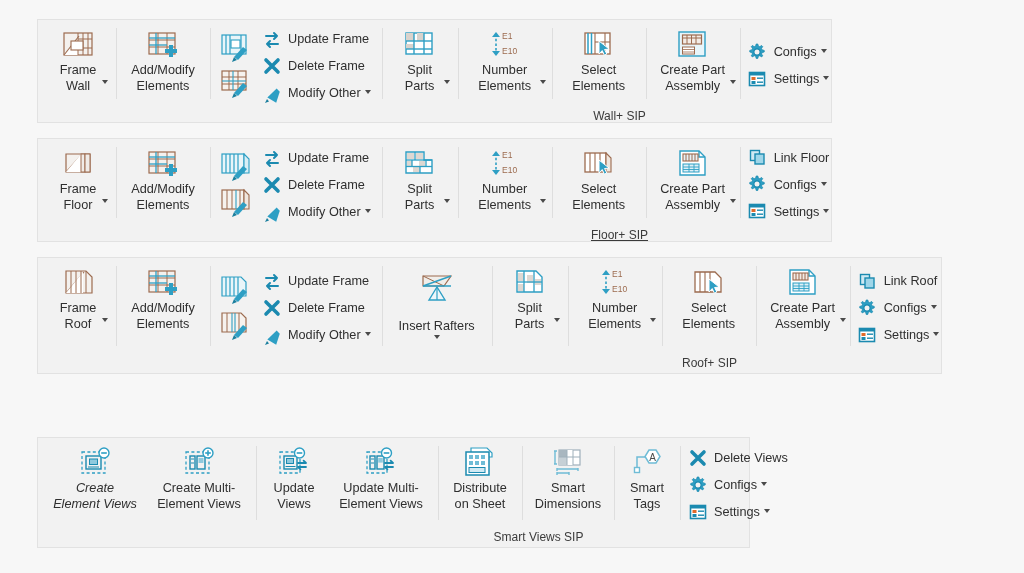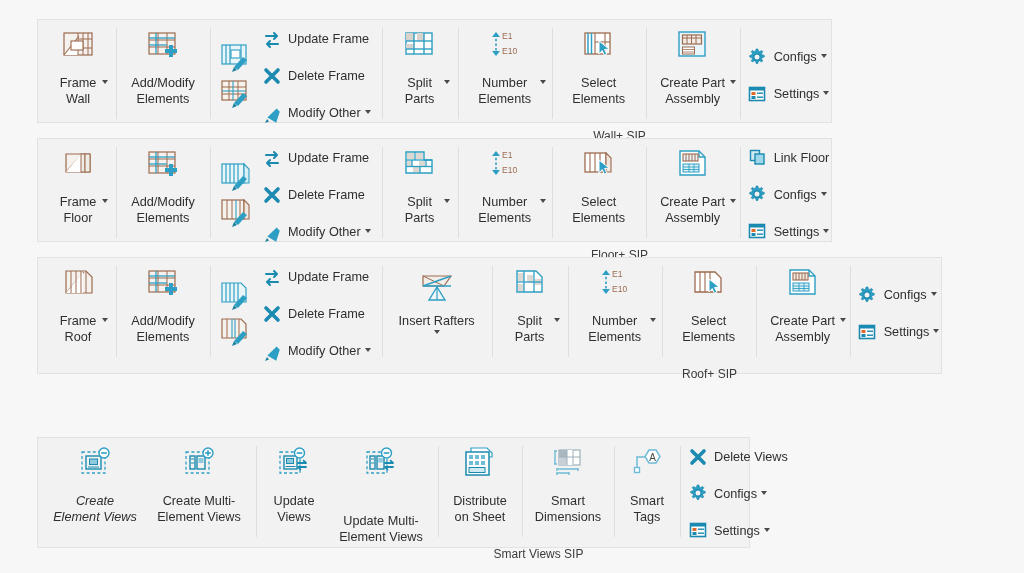--- a/index.html
+++ b/index.html
@@ -60,21 +60,21 @@
     min-width: 58px;
     cursor: default;
     position: relative;
   }
   .btn-large .lbl {
     font-size: 12.7px;
     color: #2f2f2f;
     text-align: center;
     line-height: 16px;
     white-space: pre-line;
-    margin-top: 14px;
+    margin-top: 1px;
   }
   .btn-large .icon-box {
     width: 34px; height: 34px;
     display: flex; align-items: center; justify-content: center;
   }
   .btn-large.wide { min-width: 76px; }
 
   .caret {
     display: inline-block;
     width: 0; height: 0;
@@ -91,21 +91,20 @@
   .caret-below {
     margin-top: 1px;
   }
 
   
   .btn-stack {
     display: flex;
     flex-direction: column;
     justify-content: center;
     padding: 1px 2px;
-    gap: 10px;
   }
   .btn-small {
     display: flex;
     flex-direction: row;
     align-items: center;
     height: 27px;
     padding: 0 5px 0 2px;
     cursor: default;
   }
   .btn-small .s-icon {
@@ -928,21 +927,21 @@
       </div>
     </div>
 
     <div class="group">
       <div class="btn-large" style="min-width:92px; justify-content:flex-start;">
         <div class="icon-box" style="margin-top:6px;">
           <svg width="32" height="32" viewBox="0 0 32 32">
               <use href="#def-insert-rafters-icon"></use>
             </svg>
         </div>
-        <div class="lbl" style="margin-top:8px;">Insert Rafters</div>
+        <div class="lbl" style="margin-top:13px;">Insert Rafters</div>
         <span class="caret caret-below"></span>
       </div>
     </div>
 
     <div class="group">
       <div class="btn-large">
         <div class="icon-box">
           <svg width="32" height="32" viewBox="0 0 32 32">
               <use href="#def-split-parts-roof-icon"></use>
             </svg>
@@ -989,20 +988,28 @@
 Assembly</div>
         <span class="caret caret-side" style="top:56px; right:0px;"></span>
       </div>
     </div>
 
     <div class="group">
       <div class="btn-stack">
         <div class="btn-small">
           <span class="s-icon">
               <svg width="19" height="19" viewBox="0 0 19 19">
+                <use href="#def-link-icon"></use>
+              </svg>
+            </span>
+          <span class="lbl">Link Roof</span>
+        </div>
+        <div class="btn-small">
+          <span class="s-icon">
+              <svg width="19" height="19" viewBox="0 0 19 19">
                 <use href="#def-gear-icon"></use>
               </svg>
             </span>
           <span class="lbl">Configs</span>
           <span class="caret caret-inline"></span>
         </div>
         <div class="btn-small">
           <span class="s-icon">
               <svg width="19" height="19" viewBox="0 0 19 19">
                 <use href="#def-settings-grid-icon"></use>
@@ -1045,21 +1052,21 @@
     <div class="group">
       <div class="btn-large" style="min-width:58px;">
         <div class="icon-box">
           <svg width="32" height="32" viewBox="0 0 32 32">
               <use href="#def-update-views-icon"></use>
             </svg>
         </div>
         <div class="lbl">Update
 Views</div>
       </div>
-      <div class="btn-large" style="min-width:96px;gap:20px;">
+      <div class="btn-large" style="min-width:96px;">
         <div class="icon-box">
           <svg width="32" height="32" viewBox="0 0 32 32">
               <use href="#def-update-multi-element-views-icon"></use>
             </svg>
         </div>
         <div class="lbl">Update Multi-
 Element Views</div>
       </div>
     </div>
 

